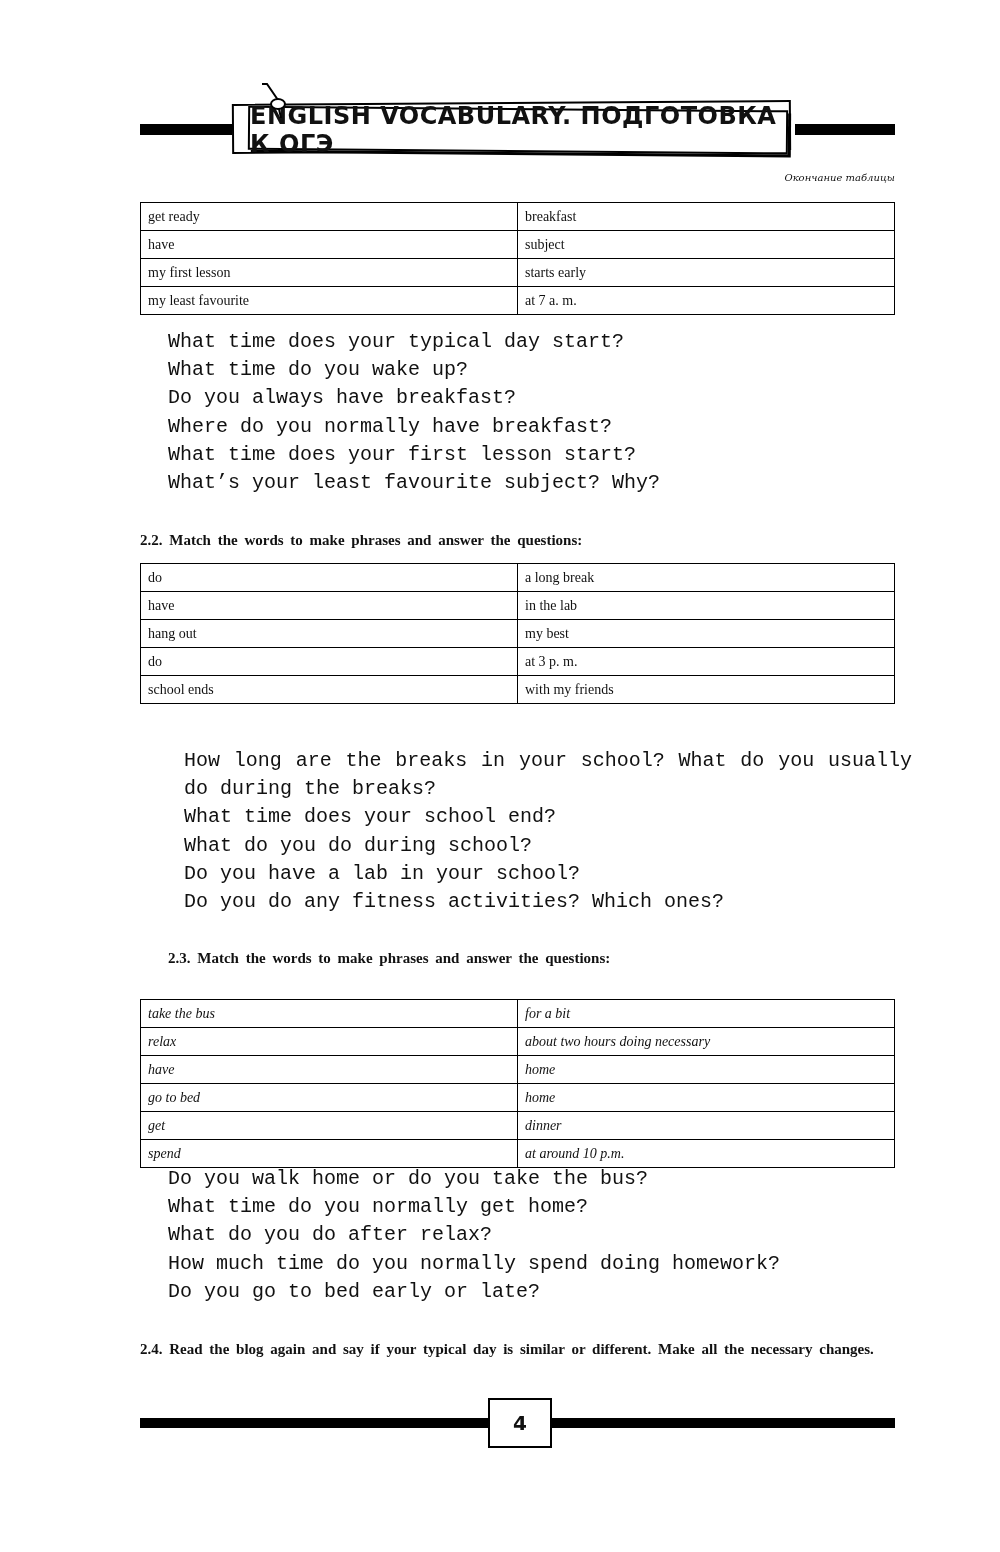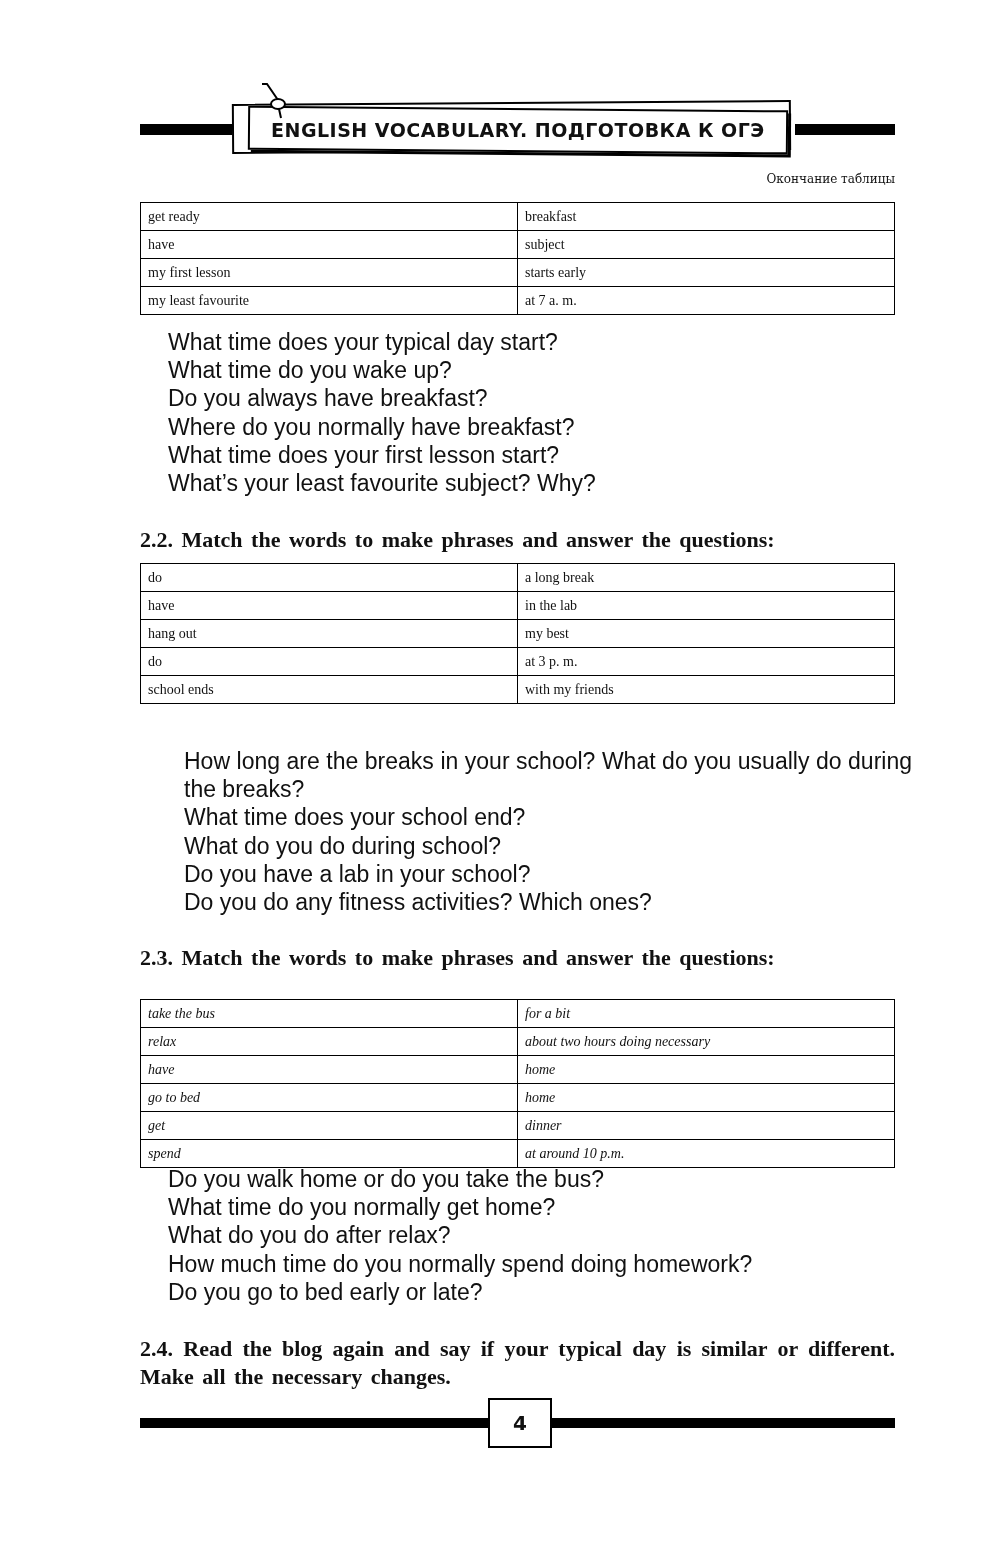--- a/index.html
+++ b/index.html
@@ -11,37 +11,37 @@
   .header .bar { position: absolute; height: 11px; background: #000; top: 44px; }
   .header .bar.left { left: 0; width: 95px; }
   .header .bar.right { left: 655px; width: 100px; }
   .banner-back { position: absolute; left: 92px; top: 22px; width: 555px; height: 46px;
                  border: 2px solid #000; background: #fff; transform: rotate(-0.4deg); }
   .banner-front { position: absolute; left: 108px; top: 28px; width: 536px; height: 40px;
                   border: 2px solid #000; background: #fff; transform: rotate(0.5deg);
                   box-shadow: 3px 3px 0 #000;
                   display: flex; align-items: center; justify-content: center; }
   .banner-title { font-family: "DejaVu Sans", "Liberation Sans", sans-serif; font-weight: bold;
-                  font-size: 19px; letter-spacing: 0.5px; transform: rotate(-0.5deg); }
+                  font-size: 24px; letter-spacing: 0.5px; transform: rotate(-0.5deg); }
   .pin { position: absolute; left: 118px; top: 2px; width: 30px; height: 40px; }
 
-  .continuation { position: absolute; right: 105px; top: 172px; 
-                  font-size: 12px; font-family: "DejaVu Serif", "Liberation Serif", serif; }
+  .continuation { position: absolute; right: 105px; top: 172px; font-style: italic;
+                  font-size: 10px; font-family: "DejaVu Serif", "Liberation Serif", serif; }
 
   
   table.match { position: absolute; left: 140px; width: 755px; border-collapse: collapse; }
   table.match td { border: 1.5px solid #000; font-size: 14px; height: 27px; padding: 0 7px;
                    font-family: "Liberation Serif", serif; vertical-align: middle; }
   table.match td.c1 { width: 362px; }
 
-  .questions { position: absolute; left: 168px; width: 728px; font-size: 23px; line-height: 28.2px;
-               font-family: Liberation Sans, sans-serif; text-align: justify; }
+  .questions { position: absolute; left: 168px; width: 728px; font-size: 20px; line-height: 28.2px;
+               font-family: Liberation Mono, monospace; text-align: justify; }
   .questions div { margin: 0; }
 
-  .task { position: absolute; left: 140px; width: 755px; font-size: 22px; font-weight: bold;
+  .task { position: absolute; left: 140px; width: 755px; font-size: 15px; font-weight: bold;
           font-family: "Liberation Serif", serif; line-height: 28px; text-align: justify;
           word-spacing: 3px; }
 
   
   .footer { position: absolute; left: 140px; top: 1398px; width: 755px; height: 50px; }
   .footer .bar { position: absolute; top: 20px; height: 10px; background: #000; }
   .footer .bar.left { left: 0; width: 348px; }
   .footer .bar.right { left: 410px; width: 345px; }
   .page-box { position: absolute; left: 348px; top: 0; width: 60px; height: 46px; border: 2px solid #000;
               background: #fff; display: flex; align-items: center; justify-content: center;
@@ -124,21 +124,21 @@
 </table>
 
 <div class="questions" style="top:747px;margin-left:16px;">
   <div>How long are the breaks in your school? What do you usually do during the breaks?</div>
   <div>What time does your school end?</div>
   <div>What do you do during school?</div>
   <div>Do you have a lab in your school?</div>
   <div>Do you do any fitness activities? Which ones?</div>
 </div>
 
-<div class="task" style="top:944px;">2.3. Match the words to make phrases and answer the questions:</div>
+<div class="task" style="top:944px;margin-left:28px;">2.3. Match the words to make phrases and answer the questions:</div>
 
 <table class="match" style="top:999px;font-style:italic;">
   <tbody>
     <tr>
         <td class="c1">take the bus</td>
         <td>for a bit</td>
       </tr>
     <tr>
         <td class="c1">relax</td>
         <td>about two hours doing necessary</td>

